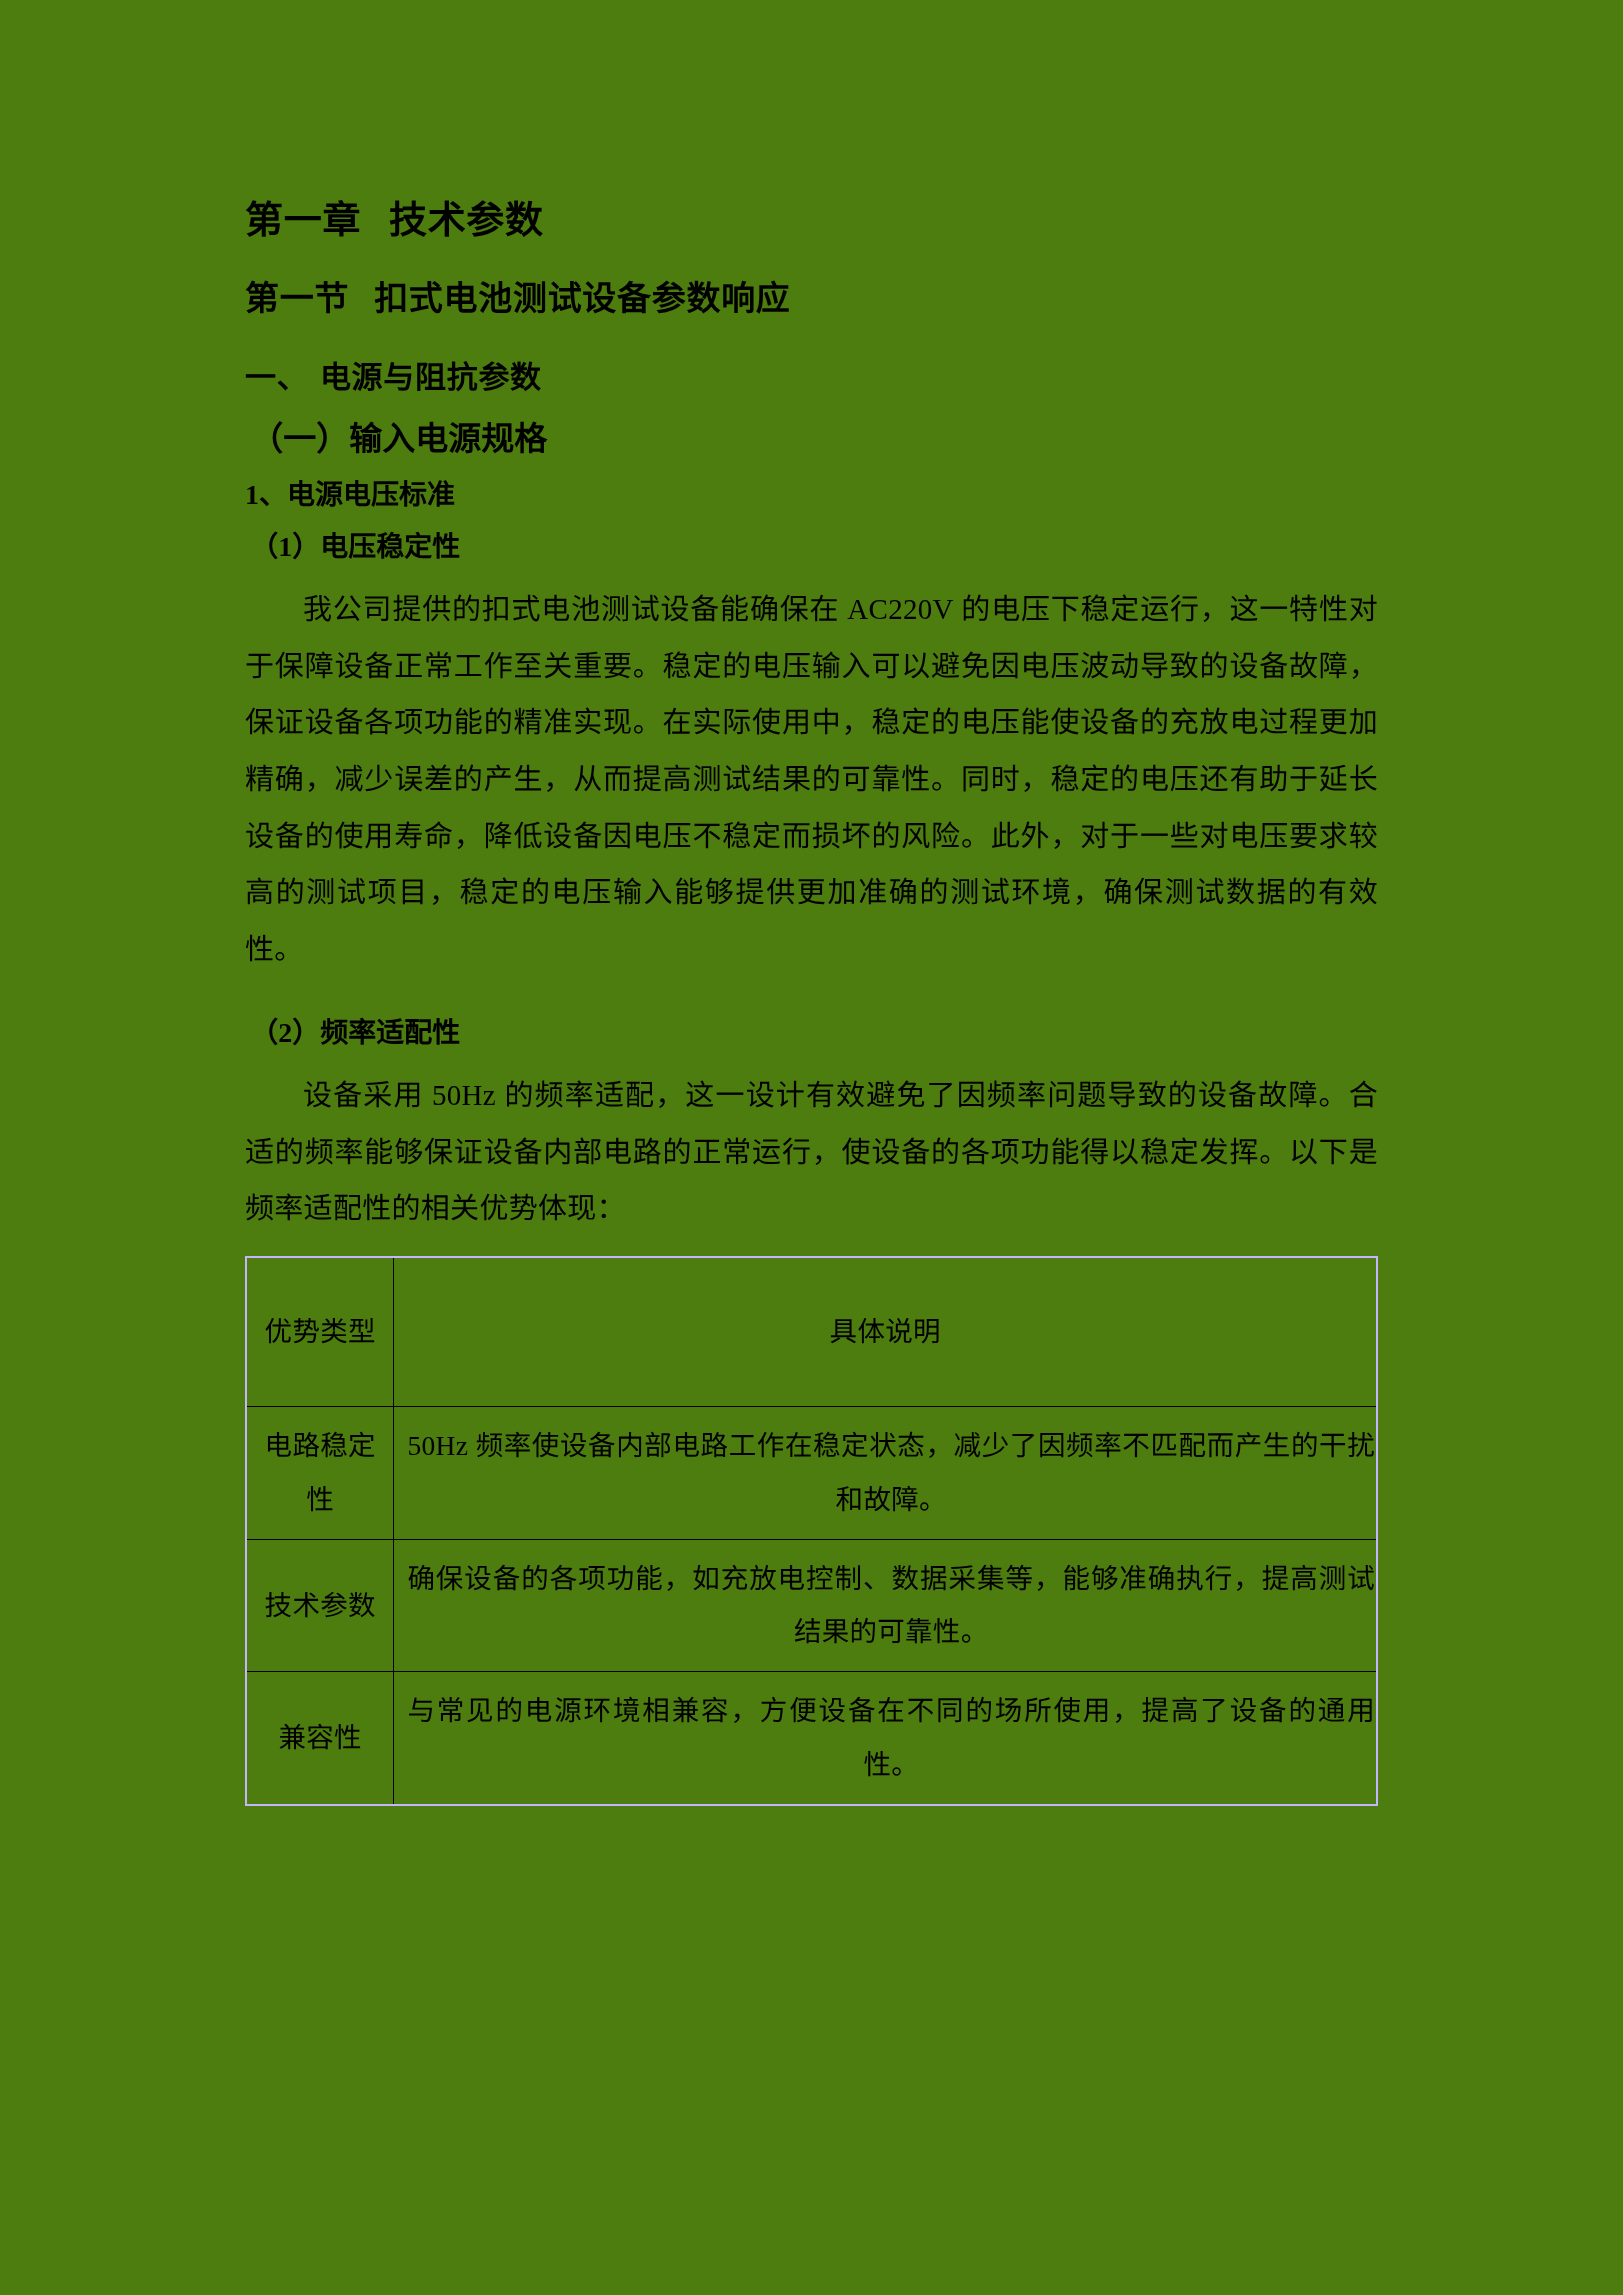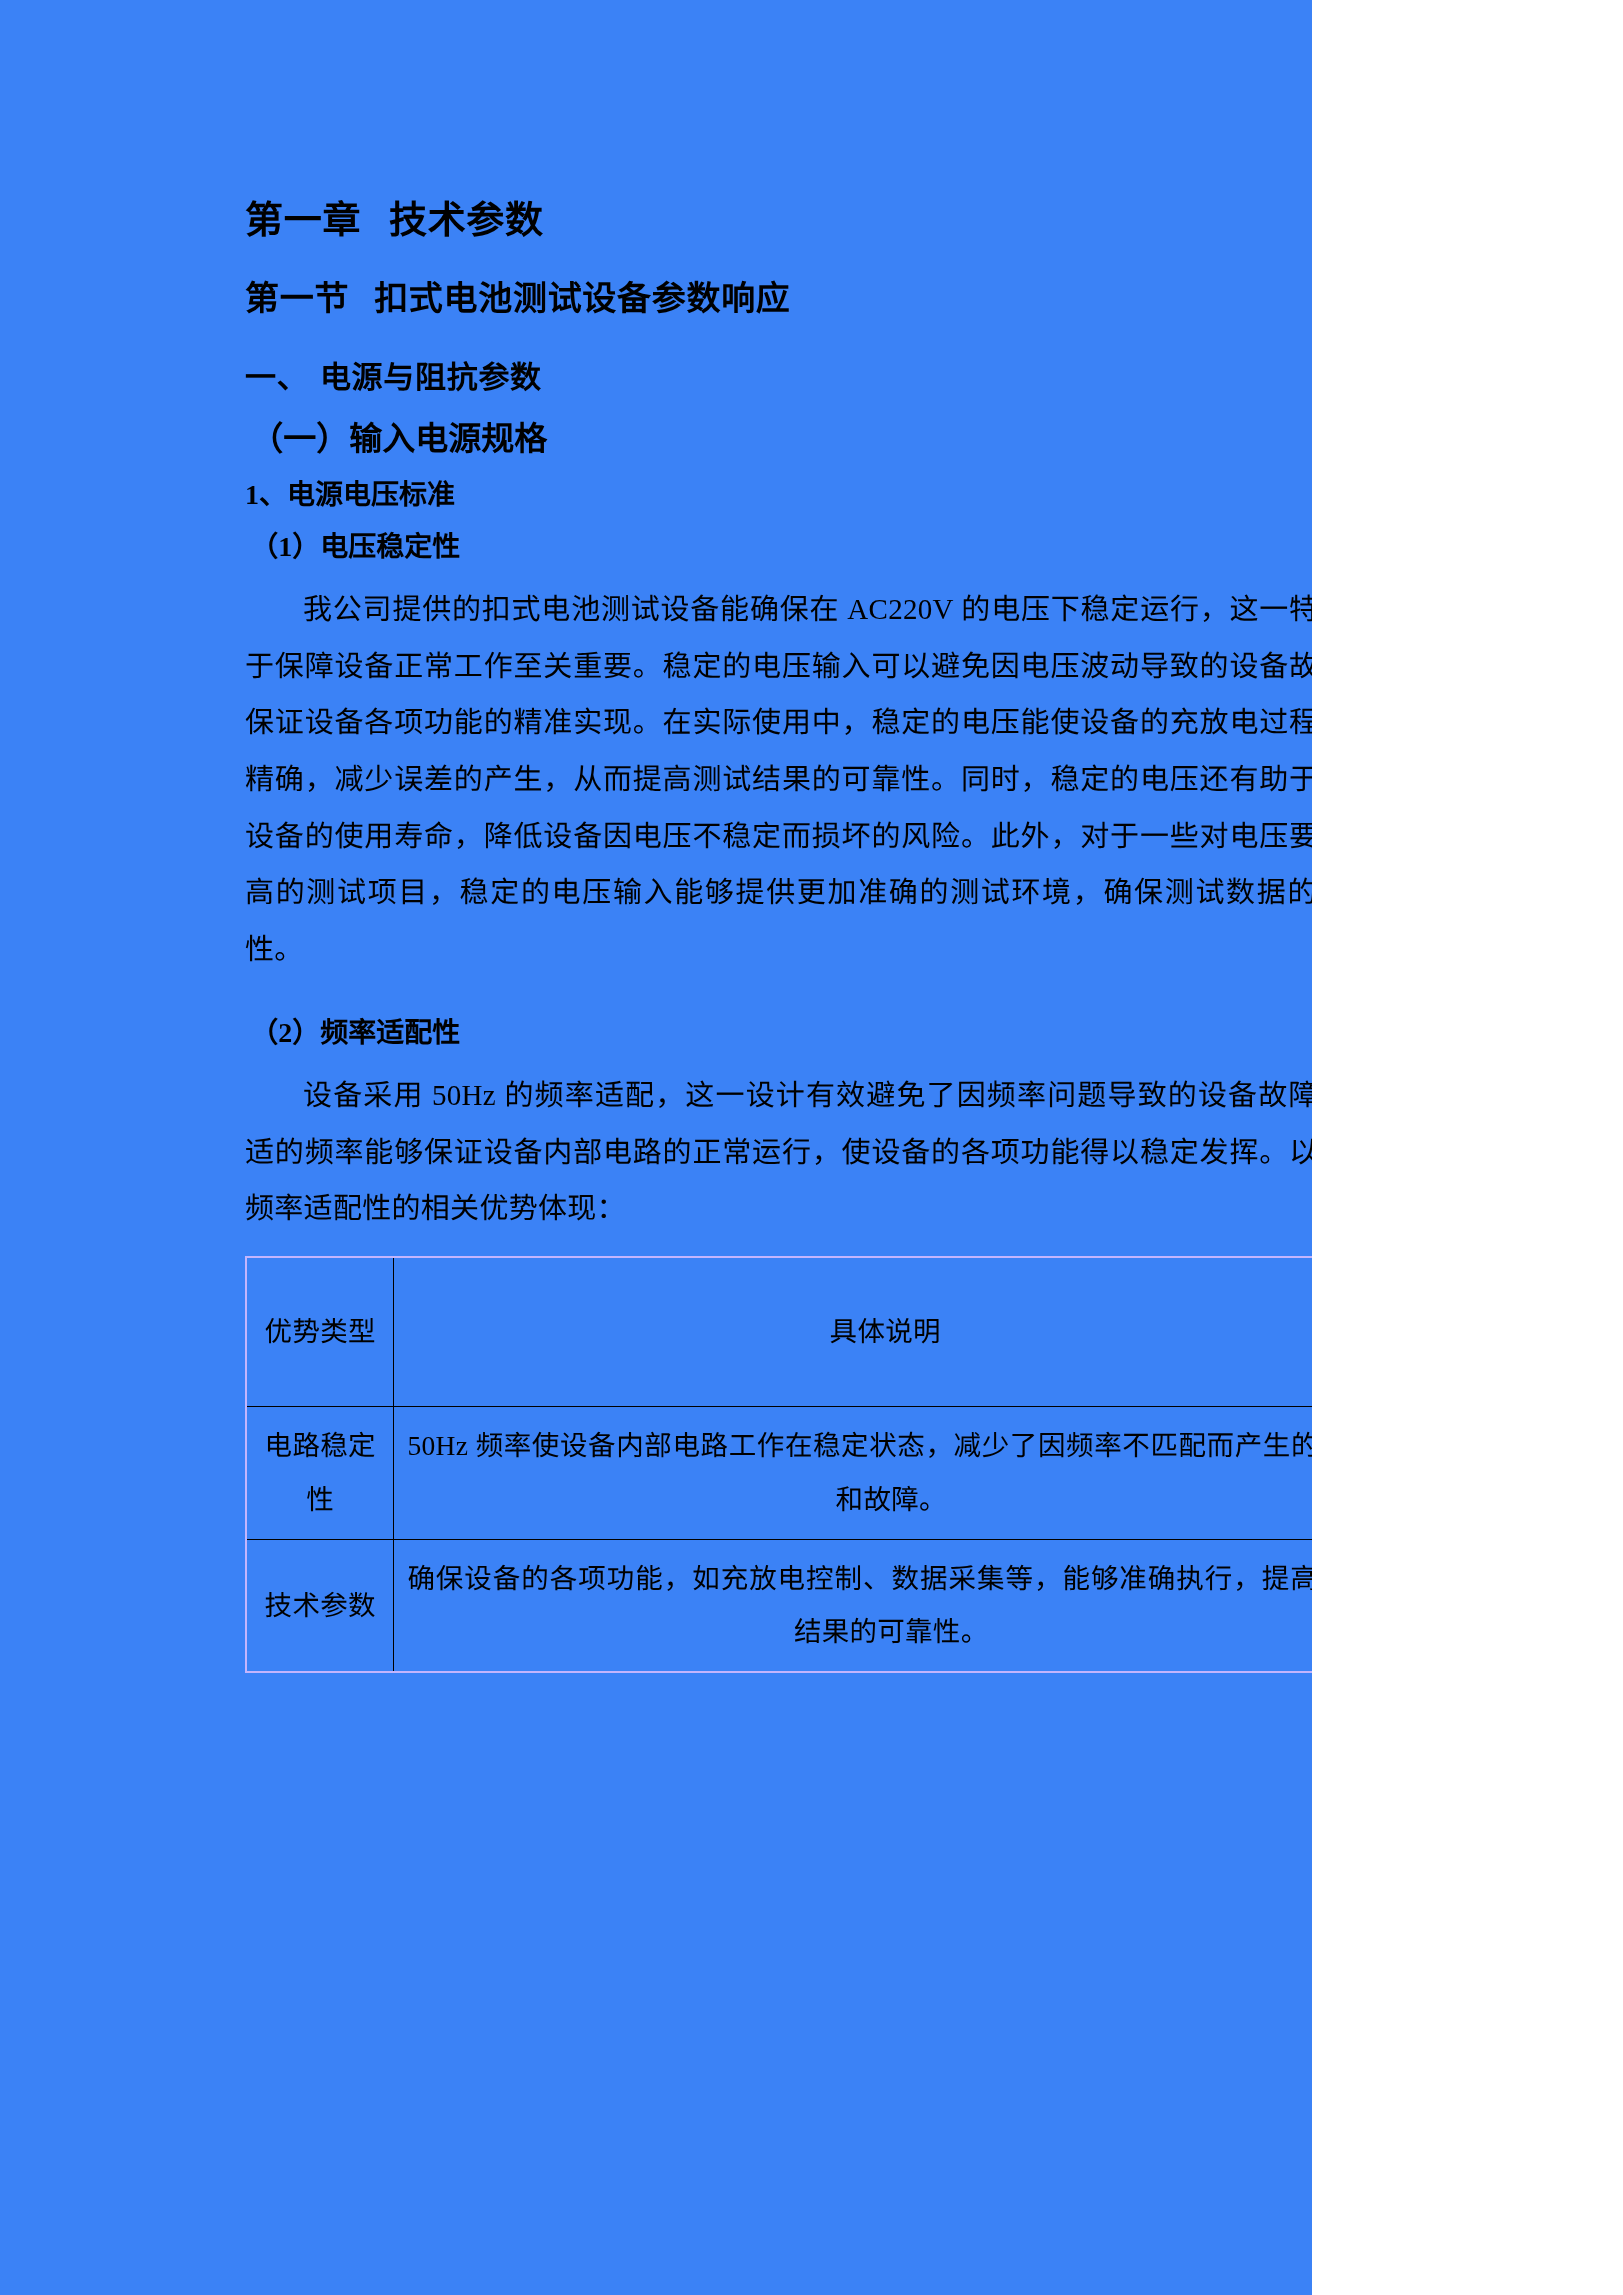--- a/index.html
+++ b/index.html
@@ -4,23 +4,23 @@
 <title>技术参数</title>
 <style>
   html, body {
     margin: 0;
     padding: 0;
     background: #ffffff;
   }
 
   .page {
     position: relative;
-    width: 1312px;
+    width: 1623px;
     height: 2295px;
-    background: #3b82f6;
+    background: #4d7c0f;
     box-sizing: border-box;
     padding: 196px 245px 0 245px;
     font-family: "Liberation Serif", "DejaVu Serif", serif;
     color: #000000;
     overflow: hidden;
   }
 
   .content {
     width: 1133px;
   }
@@ -167,18 +167,22 @@
           <td class="col-desc">具体说明</td>
         </tr>
         <tr class="body-row">
           <td class="col-type">电路稳定性</td>
           <td class="col-desc">50Hz 频率使设备内部电路工作在稳定状态，减少了因频率不匹配而产生的干扰和故障。</td>
         </tr>
         <tr class="body-row">
           <td class="col-type">技术参数</td>
           <td class="col-desc">确保设备的各项功能，如充放电控制、数据采集等，能够准确执行，提高测试结果的可靠性。</td>
         </tr>
+        <tr class="body-row">
+          <td class="col-type">兼容性</td>
+          <td class="col-desc">与常见的电源环境相兼容，方便设备在不同的场所使用，提高了设备的通用性。</td>
+        </tr>
       </tbody>
     </table>
 
   </div>
 </div>
 
 
 </body></html>

